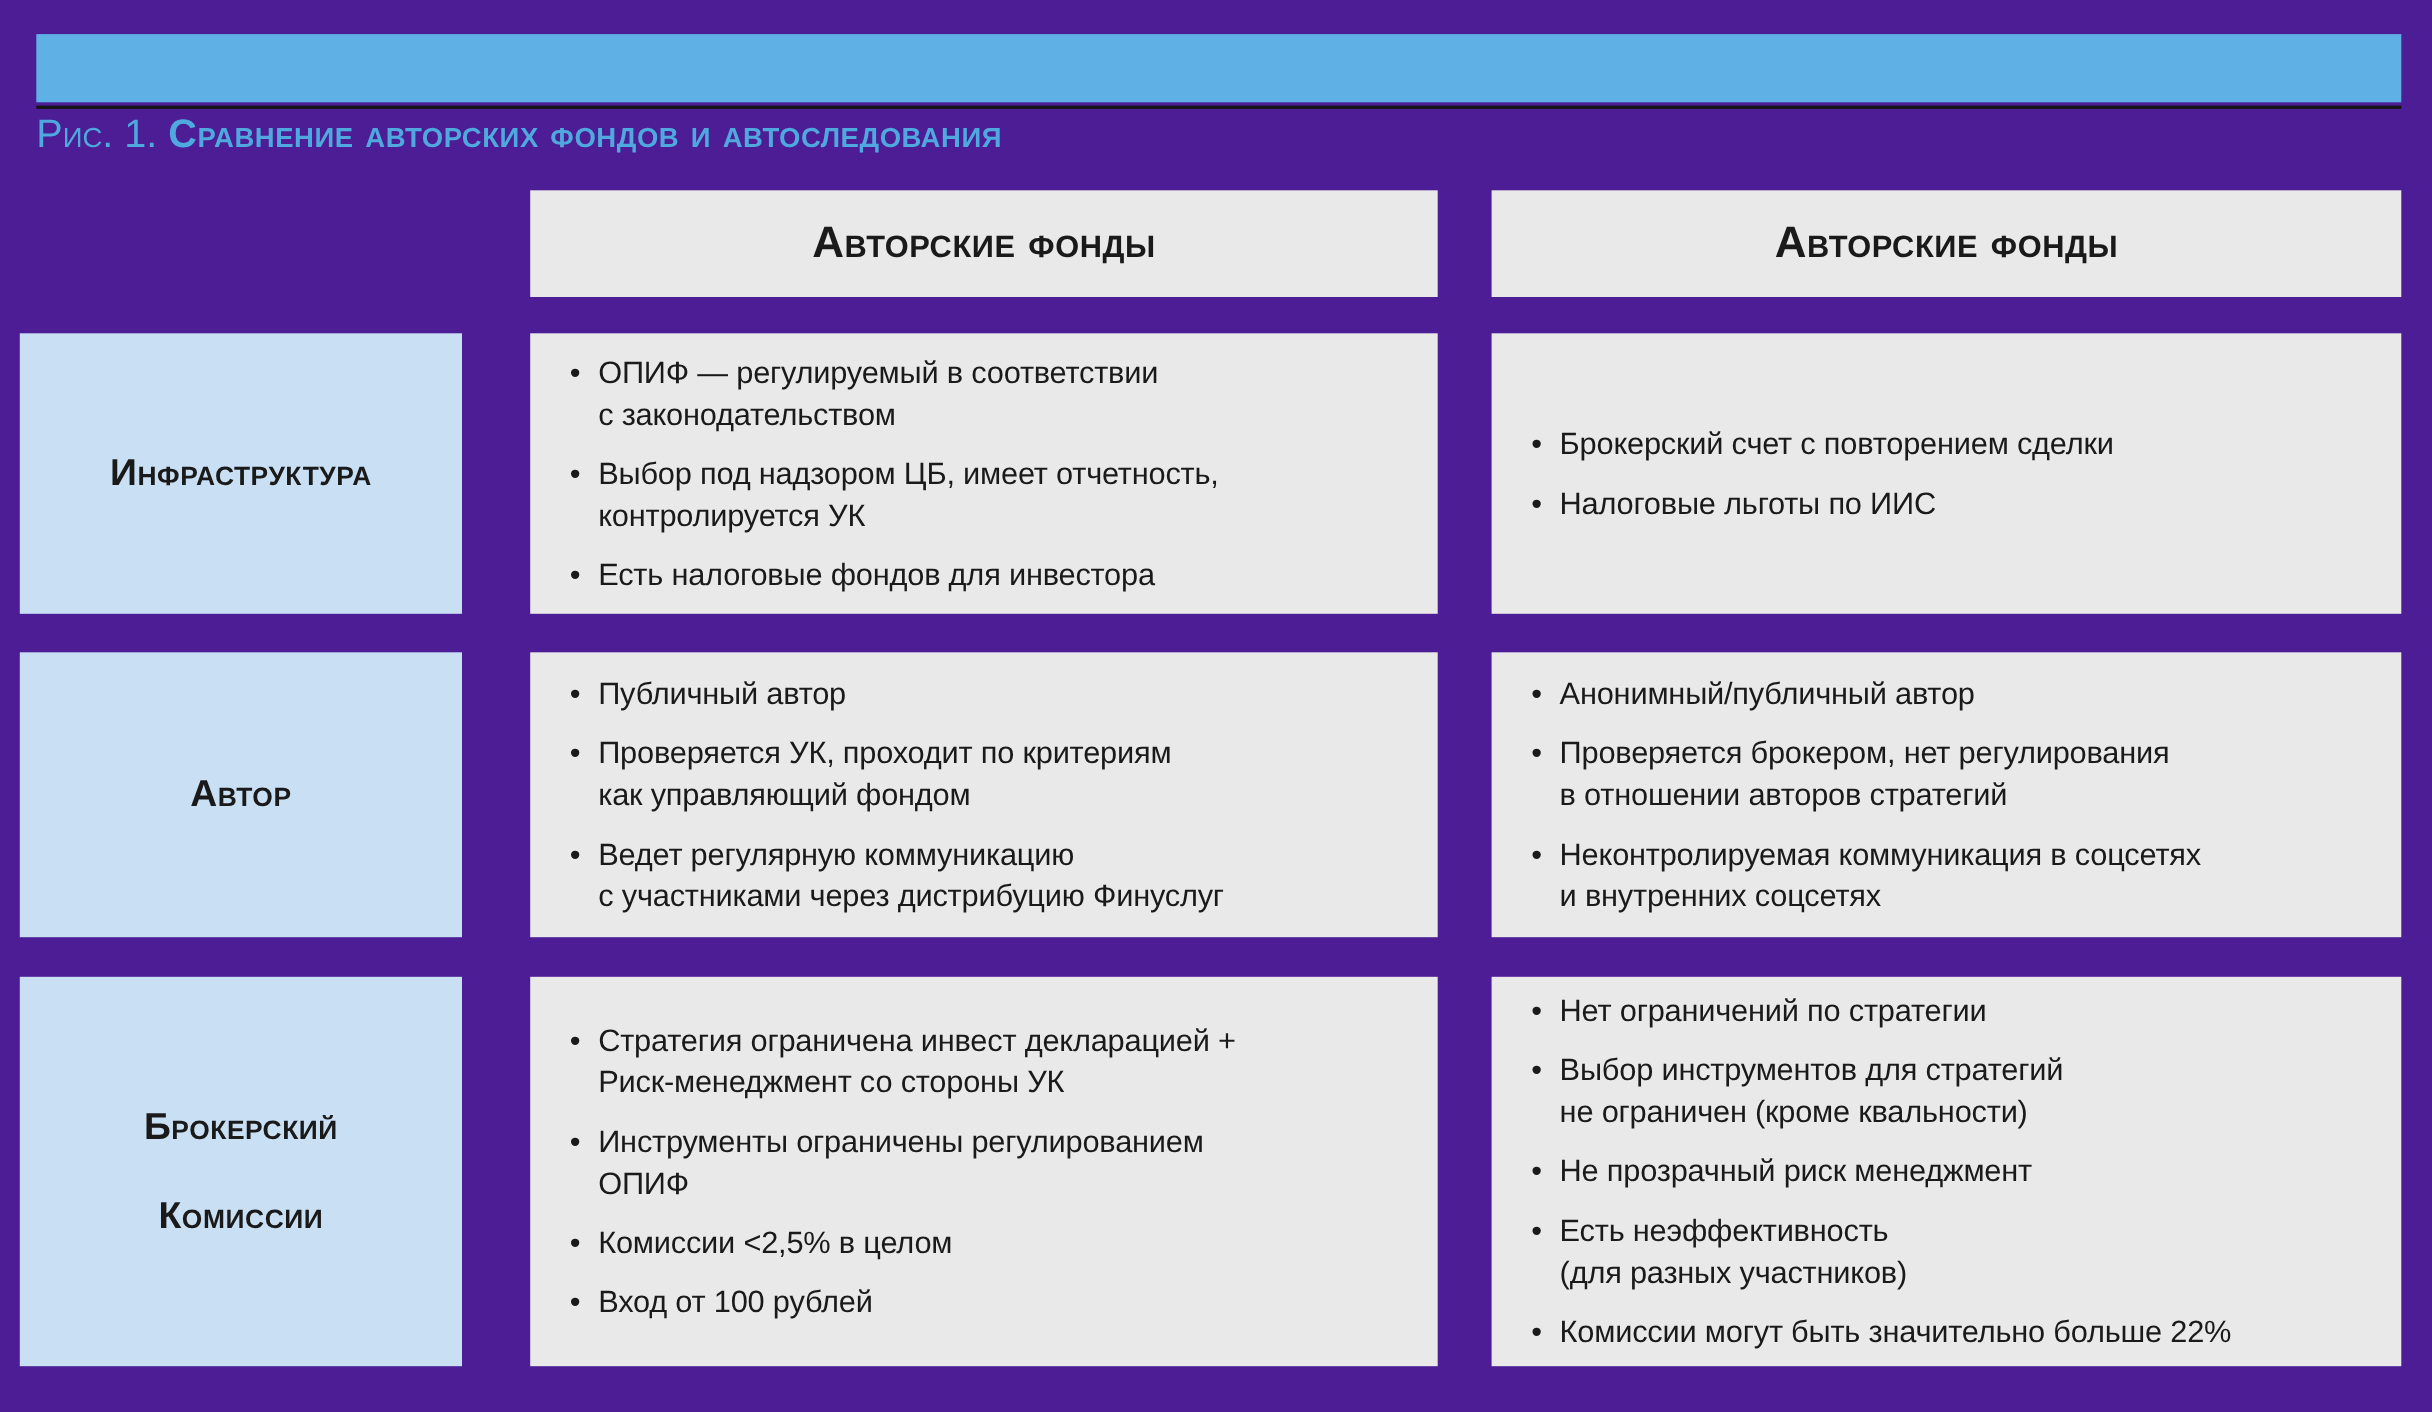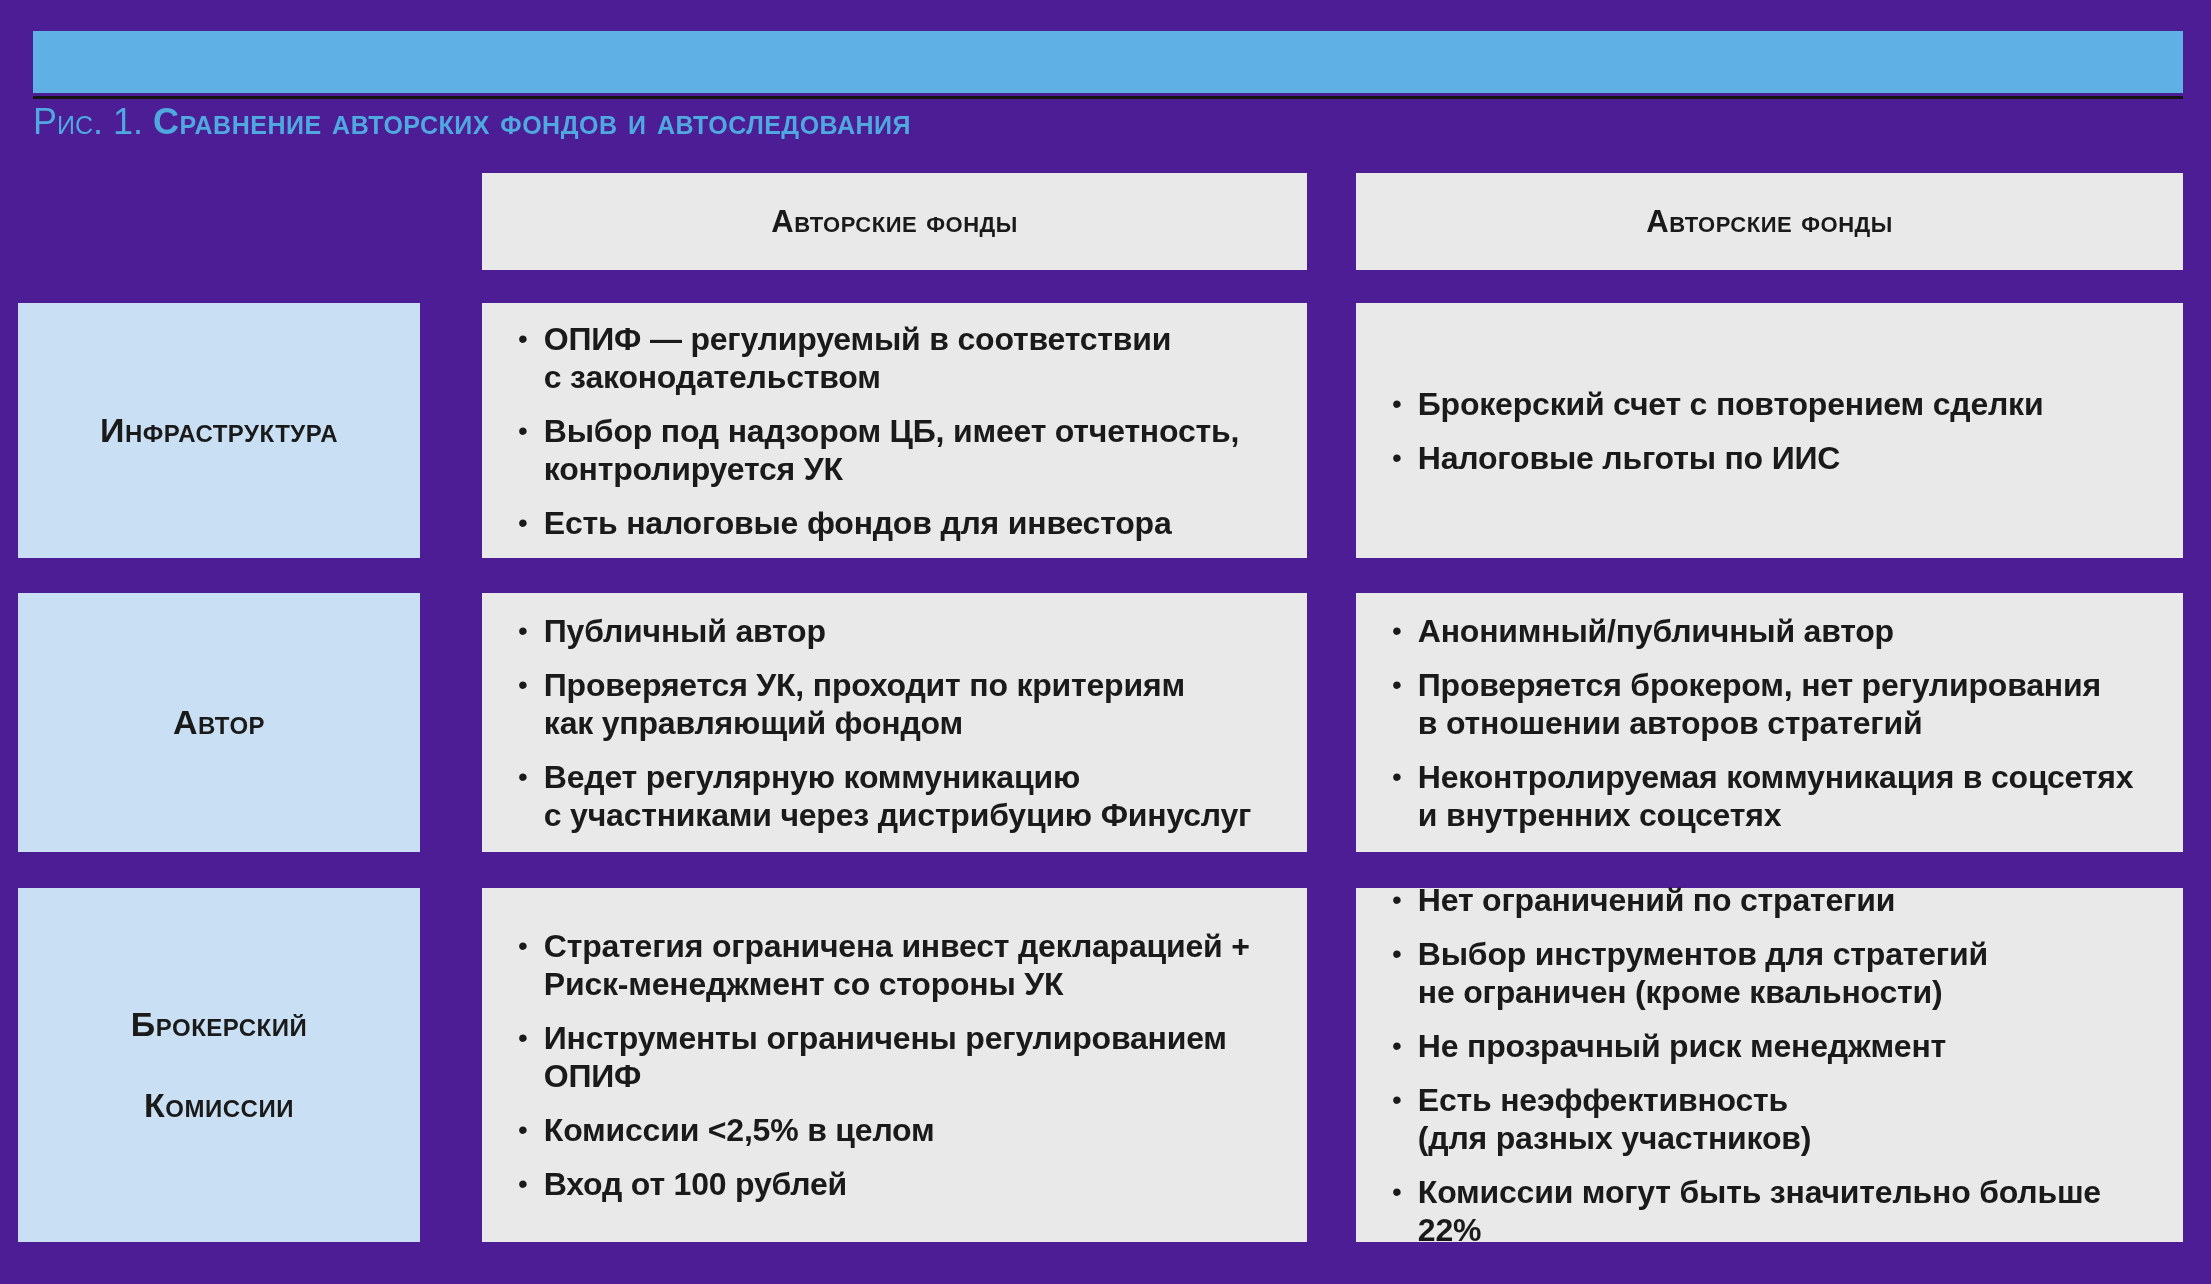--- a/index.html
+++ b/index.html
@@ -16,42 +16,42 @@
 
   .top-bar{position:absolute;left:33px;top:31px;width:2150px;height:62px;background:var(--top-bar);}
   .top-rule{position:absolute;left:33px;top:96px;width:2150px;height:3px;background:#141414;}
 
   .caption{position:absolute;left:33px;top:101px;font-size:36px;line-height:1.15;
            font-variant:small-caps;color:var(--caption);white-space:nowrap;}
   .caption-prefix{font-weight:400;margin-right:10px;}
   .caption-title{font-weight:800;letter-spacing:0.5px;}
 
   .hdr{position:absolute;background:var(--cell-box);display:flex;align-items:center;justify-content:center;}
-  .hdr-text{font-size:31px;font-weight:600;font-variant:small-caps;color:var(--text);letter-spacing:0.5px;}
+  .hdr-text{font-size:40px;font-weight:600;font-variant:small-caps;color:var(--text);letter-spacing:0.5px;}
   .hdr-1{left:482px;top:173px;width:825px;height:97px;}
   .hdr-2{left:1356px;top:173px;width:827px;height:97px;}
 
   .label-box{position:absolute;left:18px;width:402px;background:var(--label-box);
              display:flex;align-items:center;justify-content:center;text-align:center;}
   .label-text{font-size:34px;font-weight:600;font-variant:small-caps;color:var(--text);
               letter-spacing:0.5px;white-space:pre-line;line-height:1.2;}
 
   .cell{position:absolute;background:var(--cell-box);display:flex;flex-direction:column;
         justify-content:center;padding:24px 20px 24px 36px;row-gap:16px;}
   .cell-1{left:482px;width:825px;}
   .cell-2{left:1356px;width:827px;}
 
   .row-1{top:303px;height:255px;}
   .row-2{top:593px;height:259px;}
   .row-3{top:888px;height:354px;}
 
   .bullet-item{display:flex;align-items:flex-start;}
   .bullet-dot{font-size:28px;line-height:38px;color:var(--text);flex:0 0 auto;margin-right:16px;}
-  .bullet-text{font-size:32px;line-height:38px;color:var(--text);letter-spacing:-0.2px;
-               white-space:pre-line;font-weight:bold;}
+  .bullet-text{font-size:28px;line-height:38px;color:var(--text);letter-spacing:-0.2px;
+               white-space:pre-line;}
 </style>
 </head>
 <body>
 
 <div class="page">
 
   <div class="top-bar"></div>
   <div class="top-rule"></div>
 
   <div class="caption">

